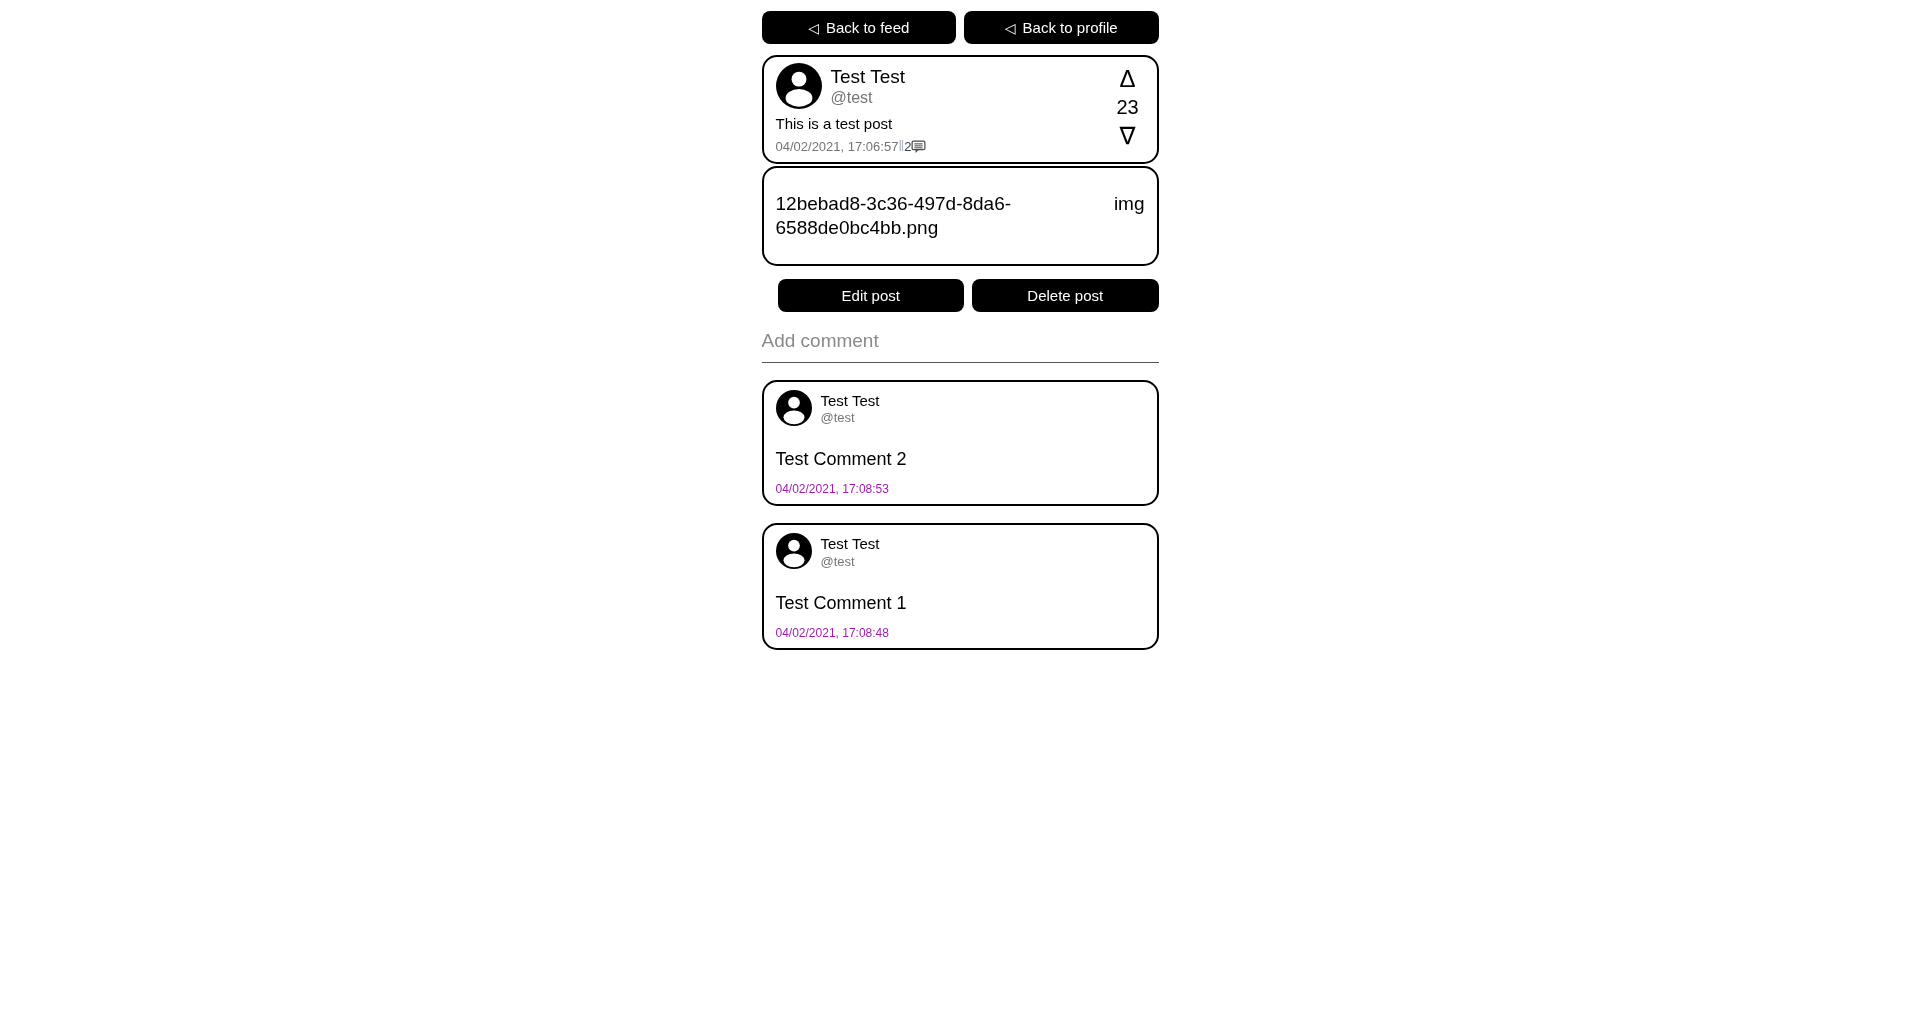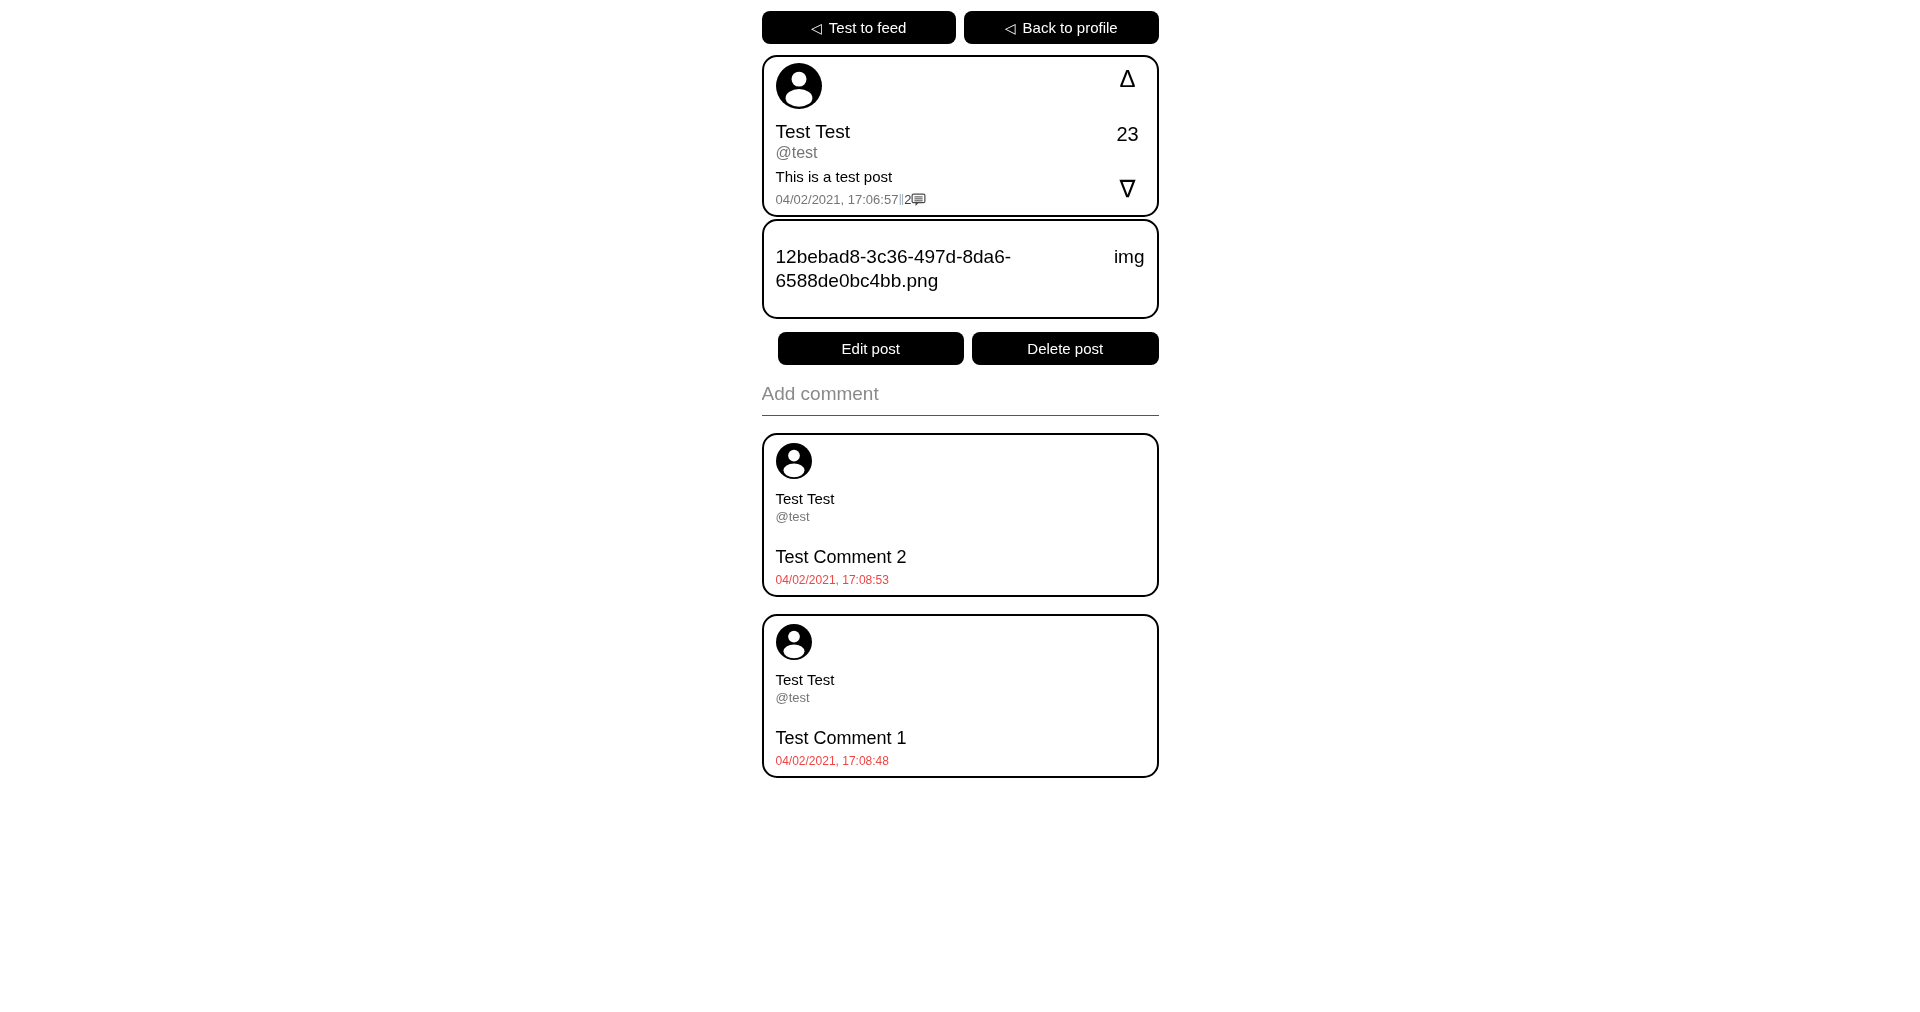--- a/index.html
+++ b/index.html
@@ -35,21 +35,21 @@
   
   .post-card {
     margin-top: 11px;
     border: 2px solid #000000;
     border-radius: 15px;
     background: #ffffff;
     padding: 6px 10px 8px 12px;
     display: flex;
   }
   .post-main { flex: 1; min-width: 0; }
-  .user-header { display: flex; align-items: flex-start; gap: 9px; flex-direction: column; }
+  .user-header { display: flex; align-items: flex-start; gap: 9px; }
   .avatar { display: block; flex: 0 0 auto; }
   .avatar-lg { width: 46px; height: 46px; }
   .avatar-sm { width: 36px; height: 36px; }
   .post-name { font-size: 19px; line-height: 1.22; margin-top: 2px; }
   .post-handle { font-size: 16px; line-height: 1.2; color: #757575; }
   .post-body { font-size: 15px; line-height: 1.25; margin-top: 6px; }
   .post-meta {
     margin-top: 5px;
     display: flex;
     align-items: center;
@@ -116,31 +116,31 @@
   .comment-card {
     margin-top: 17px;
     border: 2px solid #000000;
     border-radius: 15px;
     background: #ffffff;
     padding: 8px 12px 8px;
   }
   .c-name { font-size: 15px; line-height: 1.25; margin-top: 2px; }
   .c-handle { font-size: 13px; line-height: 1.2; color: #757575; }
   .c-body { font-size: 18px; line-height: 1.25; margin-top: 22px; }
-  .c-ts { font-size: 12px; color: #ef4444; margin-top: 4px; }
+  .c-ts { font-size: 12px; color: #a21caf; margin-top: 12px; }
 </style>
 </head>
 <body>
 
 <div class="page-column">
 
   <div class="btn-row">
     <button class="btn">
       <span class="tri">◁</span>
-      <span>Test to feed</span>
+      <span>Back to feed</span>
     </button>
     <button class="btn">
       <span class="tri">◁</span>
       <span>Back to profile</span>
     </button>
   </div>
 
   <div class="post-card">
     <div class="post-main">
       <div class="user-header">

